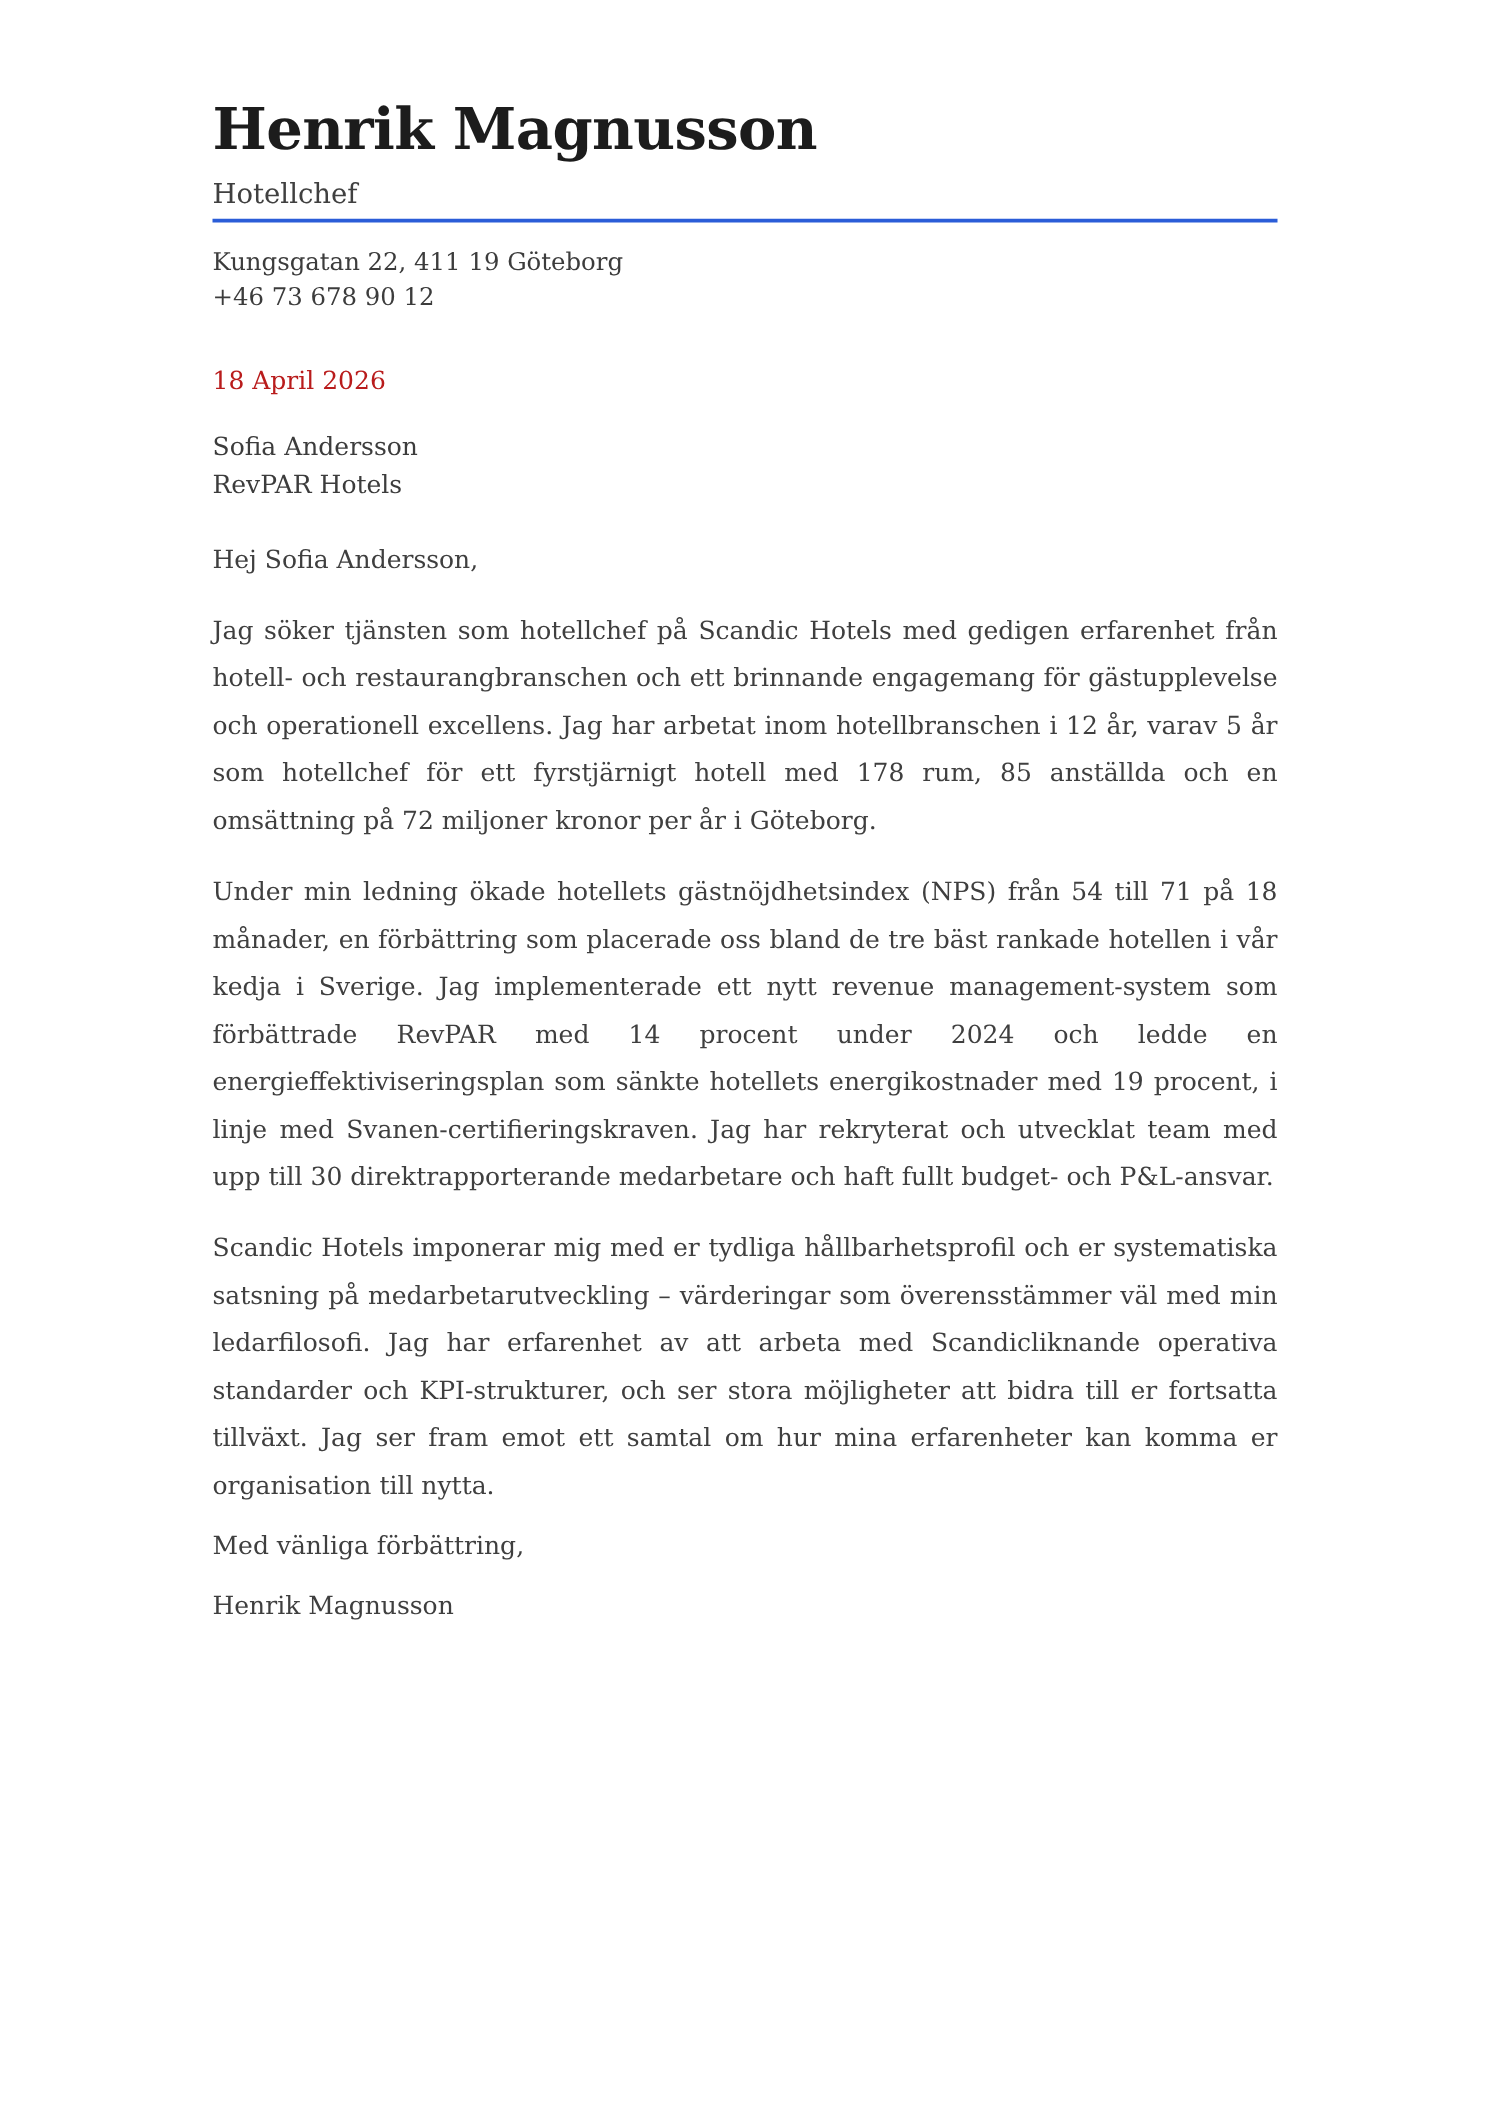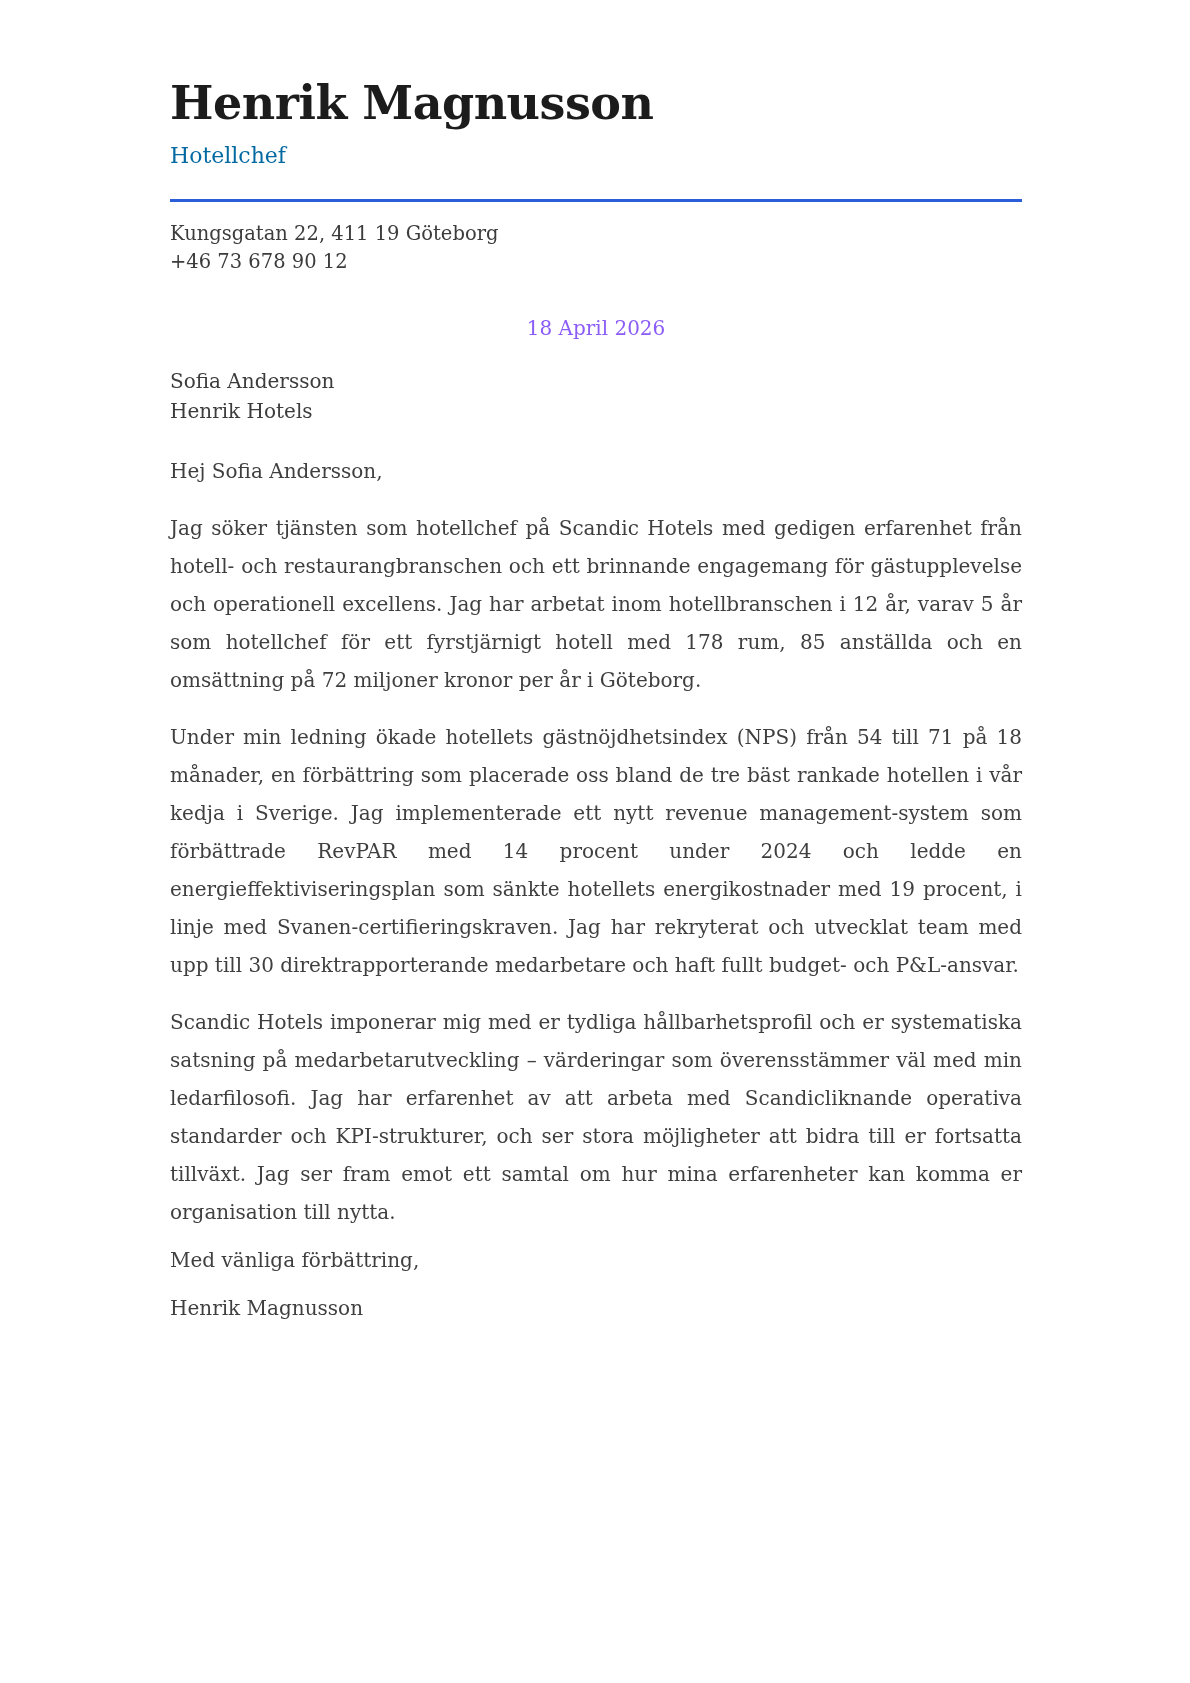--- a/index.html
+++ b/index.html
@@ -20,43 +20,42 @@
   }
   .name-title {
     margin: 0 0 10px 0;
     font-size: 46px;
     line-height: 55px;
     font-weight: 700;
     color: #1c1c1c;
     letter-spacing: -0.5px;
   }
   .role-subtitle {
-    margin: 0 0 28px 0;
+    margin: 0 0 4px 0;
     font-size: 22px;
     line-height: 30px;
     font-weight: 400;
-    color: #0369a1;
+    color: #404040;
   }
   .divider {
     border: none;
     border-top: 3px solid #2b5dd8;
     margin: 0 0 18px 0;
   }
   .contact-block p {
     margin: 0;
     font-size: 19.5px;
     line-height: 28px;
     color: #3c3c3c;
   }
   .letter-date {
     margin: 38px 0 0 0;
     font-size: 20px;
     line-height: 28px;
-    color: #8b5cf6;
-    text-align: center;
+    color: #b91c1c;
   }
   .recipient-block {
     margin-top: 24px;
   }
   .recipient-block p {
     margin: 0;
     font-size: 20px;
     line-height: 30px;
     color: #3c3c3c;
   }
@@ -96,21 +95,21 @@
 
   <section class="contact-block">
     <p>Kungsgatan 22, 411 19 Göteborg</p>
     <p>+46 73 678 90 12</p>
   </section>
 
   <p class="letter-date">18 April 2026</p>
 
   <section class="recipient-block">
     <p class="recipient-name">Sofia Andersson</p>
-    <p class="recipient-company">Henrik Hotels</p>
+    <p class="recipient-company">RevPAR Hotels</p>
   </section>
 
   <section class="letter-body">
     <p class="greeting-line">Hej Sofia Andersson,</p>
     <p class="body-paragraph">Jag söker tjänsten som hotellchef på Scandic Hotels med gedigen erfarenhet från hotell- och restaurangbranschen och ett brinnande engagemang för gästupplevelse och operationell excellens. Jag har arbetat inom hotellbranschen i 12 år, varav 5 år som hotellchef för ett fyrstjärnigt hotell med 178 rum, 85 anställda och en omsättning på 72 miljoner kronor per år i Göteborg.</p>
     <p class="body-paragraph">Under min ledning ökade hotellets gästnöjdhetsindex (NPS) från 54 till 71 på 18 månader, en förbättring som placerade oss bland de tre bäst rankade hotellen i vår kedja i Sverige. Jag implementerade ett nytt revenue management-system som förbättrade RevPAR med 14 procent under 2024 och ledde en energieffektiviseringsplan som sänkte hotellets energikostnader med 19 procent, i linje med Svanen-certifieringskraven. Jag har rekryterat och utvecklat team med upp till 30 direktrapporterande medarbetare och haft fullt budget- och P&amp;L-ansvar.</p>
     <p class="body-paragraph">Scandic Hotels imponerar mig med er tydliga hållbarhetsprofil och er systematiska satsning på medarbetarutveckling – värderingar som överensstämmer väl med min ledarfilosofi. Jag har erfarenhet av att arbeta med Scandicliknande operativa standarder och KPI-strukturer, och ser stora möjligheter att bidra till er fortsatta tillväxt. Jag ser fram emot ett samtal om hur mina erfarenheter kan komma er organisation till nytta.</p>
     <p class="closing-line">Med vänliga förbättring,</p>
     <p class="signature-line">Henrik Magnusson</p>
   </section>

